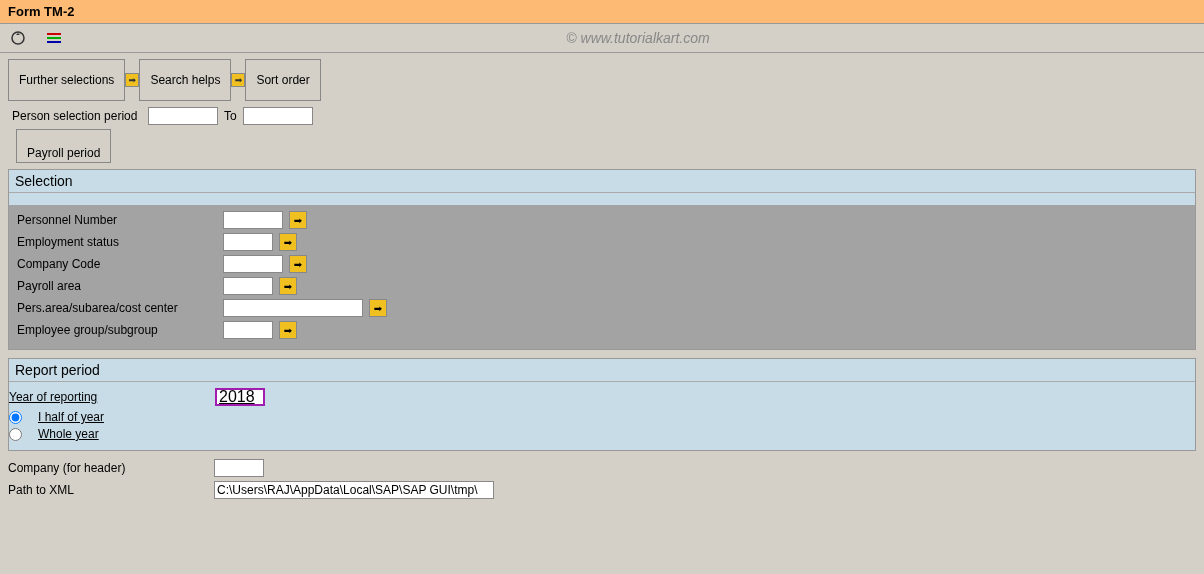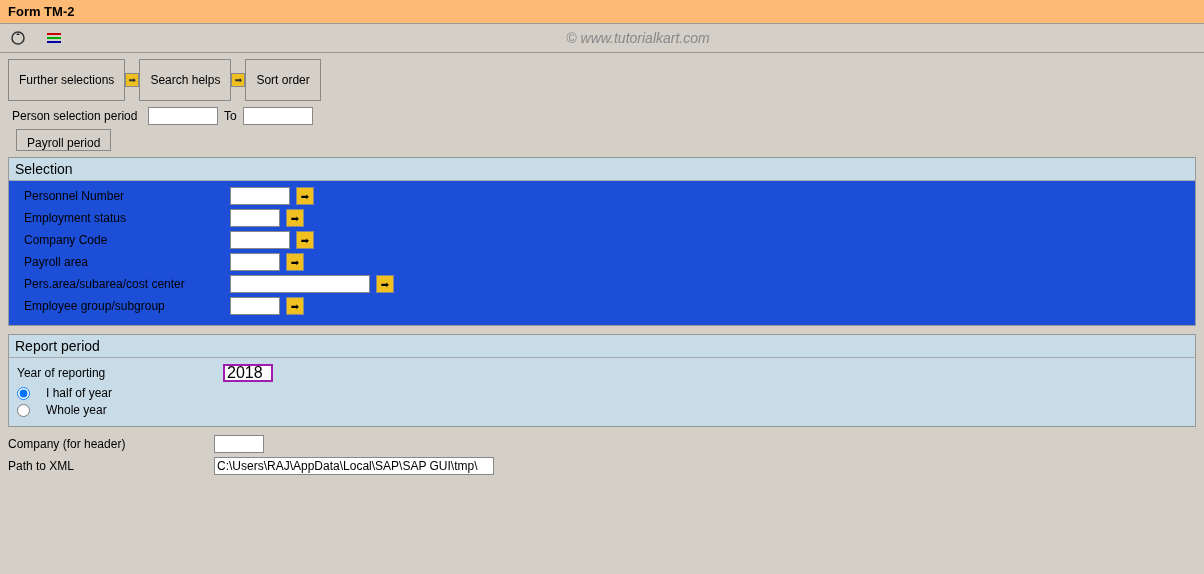--- a/index.html
+++ b/index.html
@@ -92,41 +92,42 @@
       background: #fff;
       font-size: 12px;
       padding: 1px 2px;
     }
     .to-label {
       font-size: 12px;
     }
     .payroll-btn {
       background: #d4d0c8;
       border: 1px solid #888;
-      padding: 6px 10px;
+      padding: 16px 10px;
       font-size: 12px;
       cursor: pointer;
       height: 22px;
       margin-left: 4px;
     }
     .section-box {
       border: 1px solid #999;
       background: #c8dce8;
       margin-bottom: 8px;
     }
     .section-title {
       background: #c8dce8;
       padding: 3px 6px;
       font-size: 14px;
       border-bottom: 1px solid #aaa;
       font-weight: normal;
     }
     .section-content {
-      padding: 6px 15px;
-      background: #1d4ed8;
+      padding: 6px 8px;
+      background: #a3a3a3;
+      margin-top: 12px;
     }
     .field-row {
       display: flex;
       align-items: center;
       margin-bottom: 4px;
       gap: 6px;
     }
     .field-label {
       font-size: 12px;
       min-width: 200px;
@@ -165,21 +166,22 @@
     }
     .path-input {
       height: 18px;
       border: 1px solid #888;
       background: #fff;
       font-size: 12px;
       padding: 1px 2px;
       width: 280px;
     }
     .report-section-content {
-      padding: 6px 8px;
+      padding: 6px 0;
+      text-decoration: underline;
     }
     .year-input {
       width: 50px;
       height: 18px;
       border: 2px solid #a21caf;
       background: #fff;
       font-size: 16px;
       padding: 1px 2px;
     }
     .radio-row {

